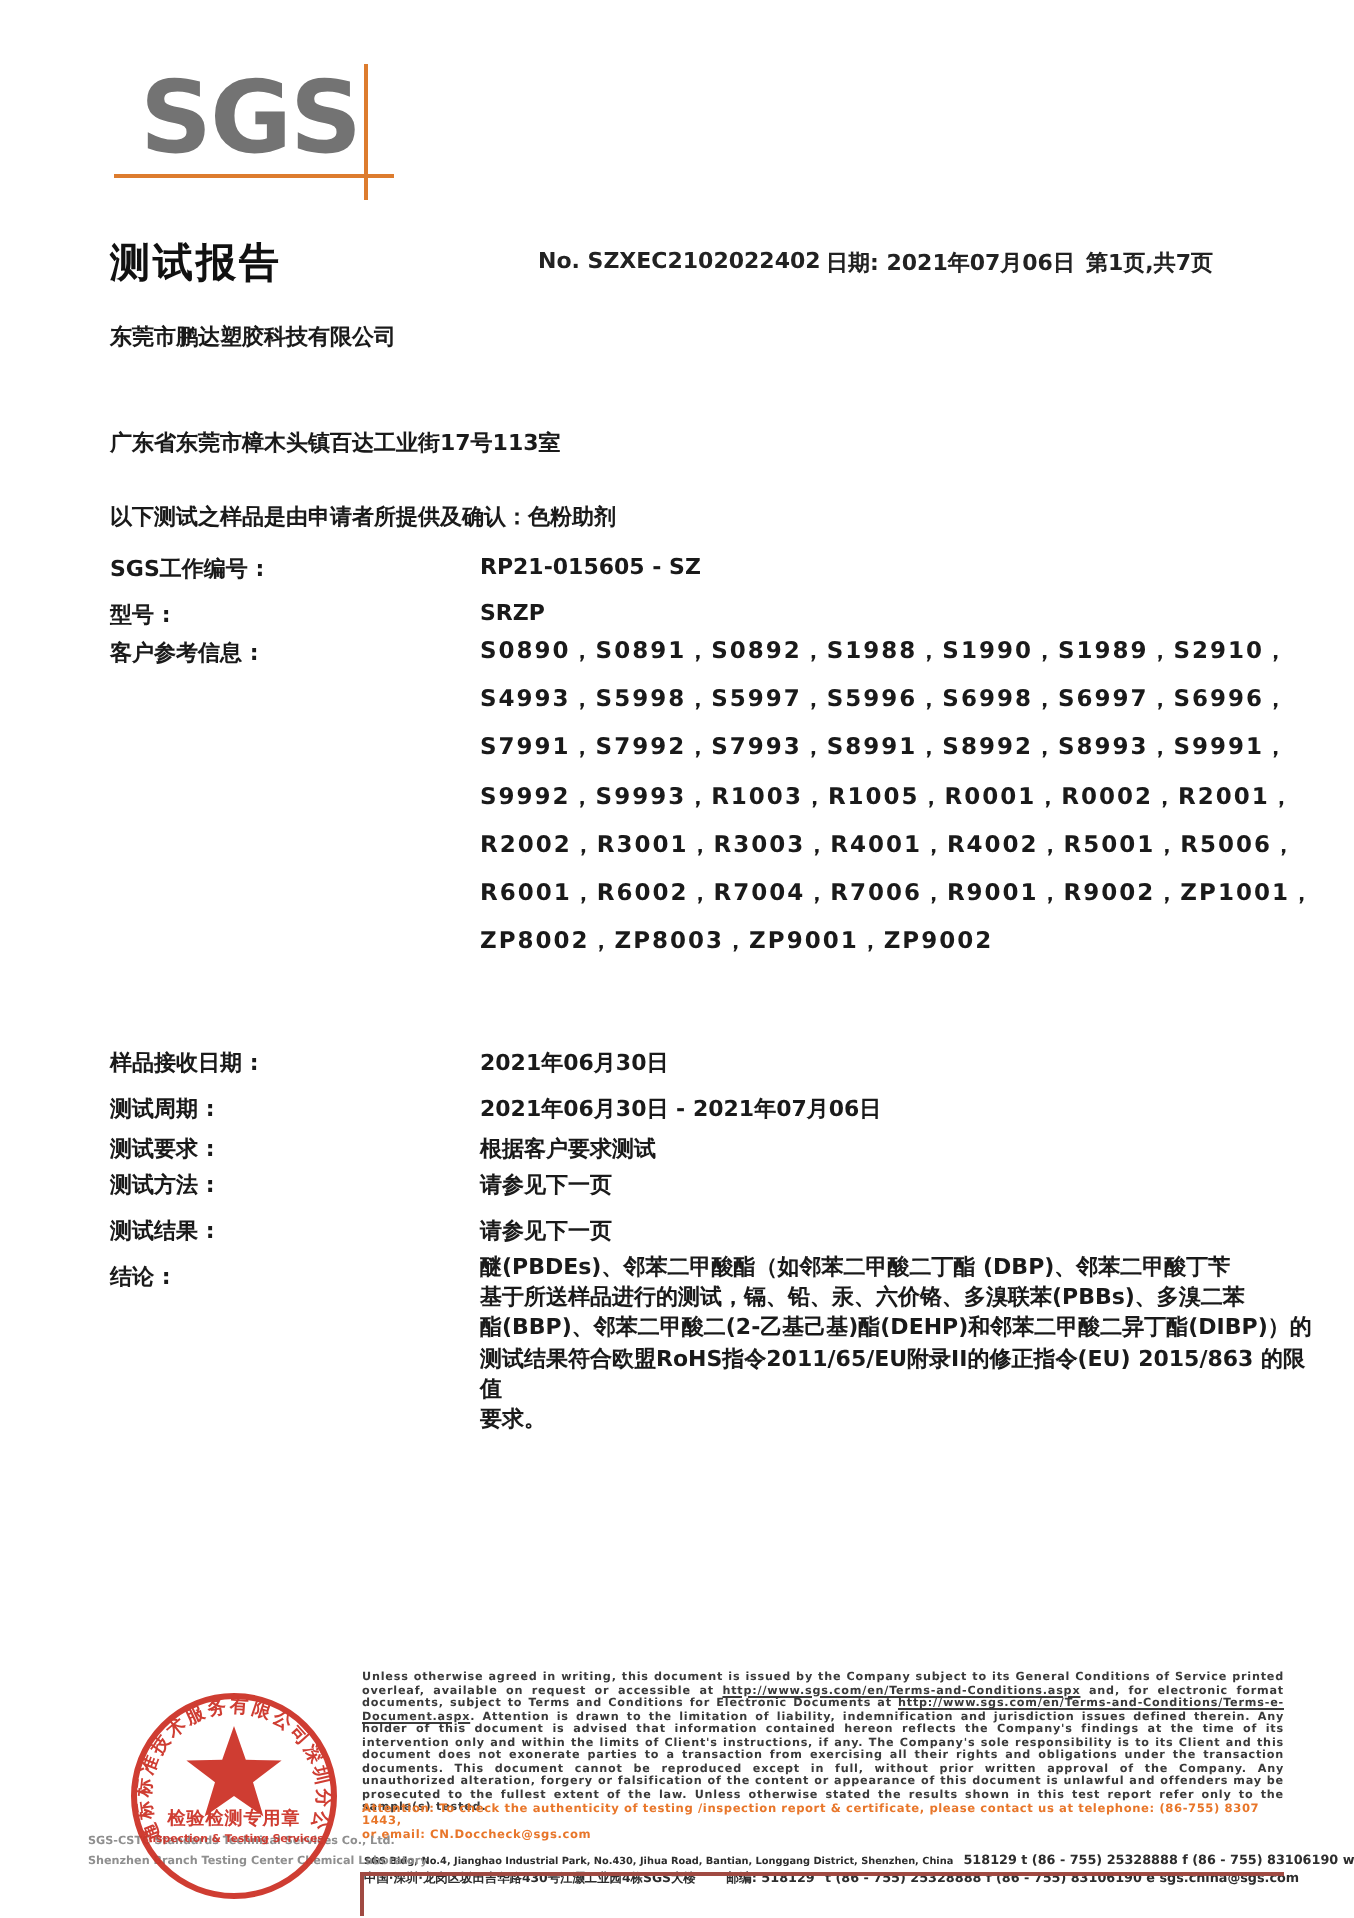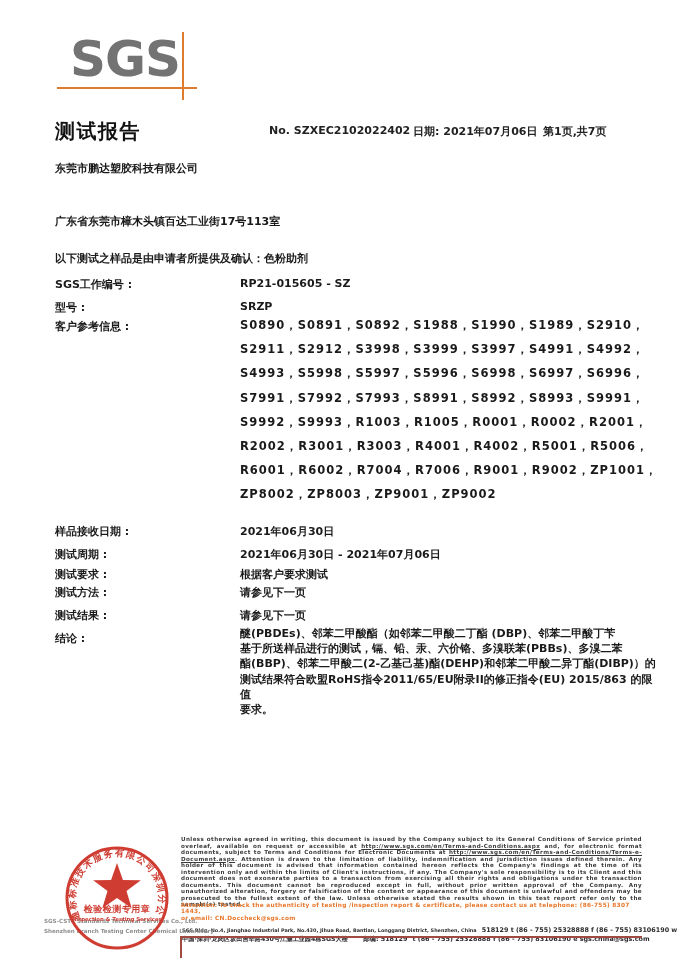--- a/index.html
+++ b/index.html
@@ -65,21 +65,20 @@
 
   <div class="abs lbl" style="top:277px">SGS工作编号 :</div>
   <div class="abs val" style="top:277px">RP21-015605 - SZ</div>
 
   <div class="abs lbl" style="top:300px">型号 :</div>
   <div class="abs val" style="top:300px">SRZP</div>
 
   <div class="abs lbl" style="top:319px">客户参考信息 :</div>
   <div class="abs codes" style="top:313px">
     <div class="code-line">S0890，S0891，S0892，S1988，S1990，S1989，S2910，</div>
-    <div class="code-line">S2911，S2912，S3998，S3999，S3997，S4991，S4992，</div>
     <div class="code-line">S4993，S5998，S5997，S5996，S6998，S6997，S6996，</div>
     <div class="code-line">S7991，S7992，S7993，S8991，S8992，S8993，S9991，</div>
     <div class="code-line">S9992，S9993，R1003，R1005，R0001，R0002，R2001，</div>
     <div class="code-line">R2002，R3001，R3003，R4001，R4002，R5001，R5006，</div>
     <div class="code-line">R6001，R6002，R7004，R7006，R9001，R9002，ZP1001，</div>
     <div class="code-line">ZP8002，ZP8003，ZP9001，ZP9002</div>
   </div>
 
   <div class="abs lbl" style="top:524px">样品接收日期 :</div>
   <div class="abs val" style="top:524px">2021年06月30日</div>

